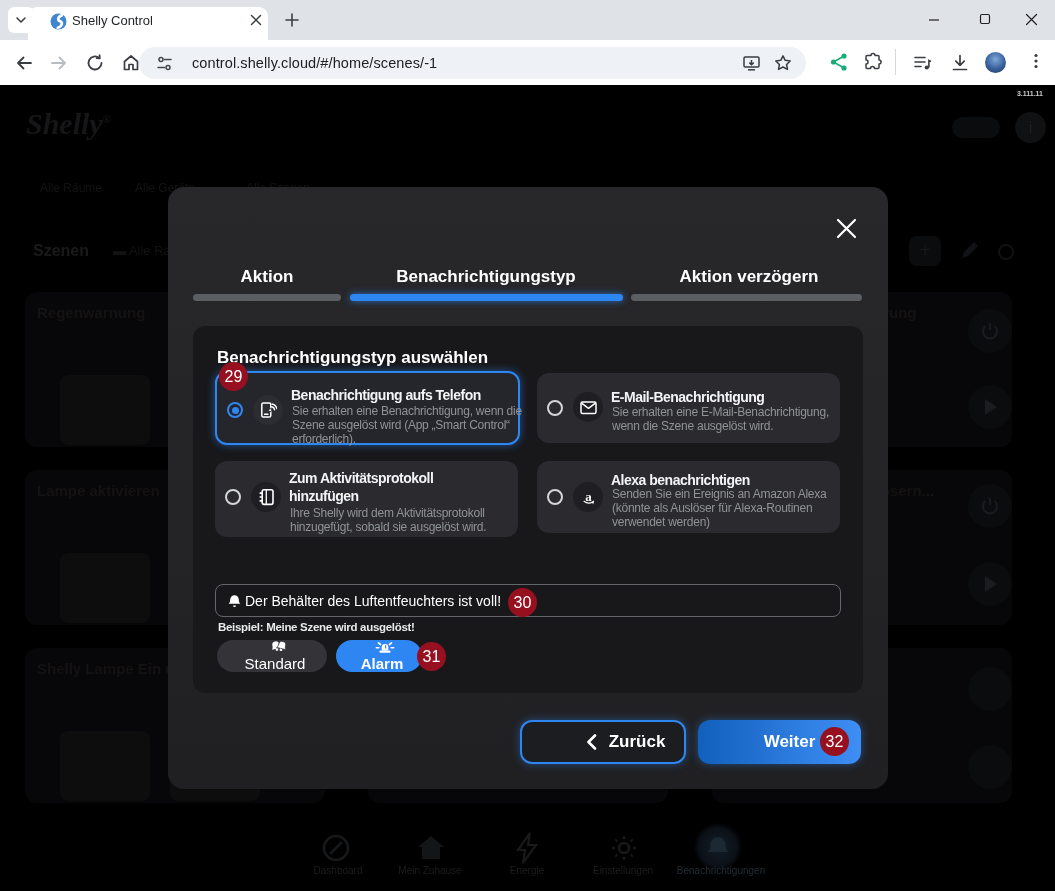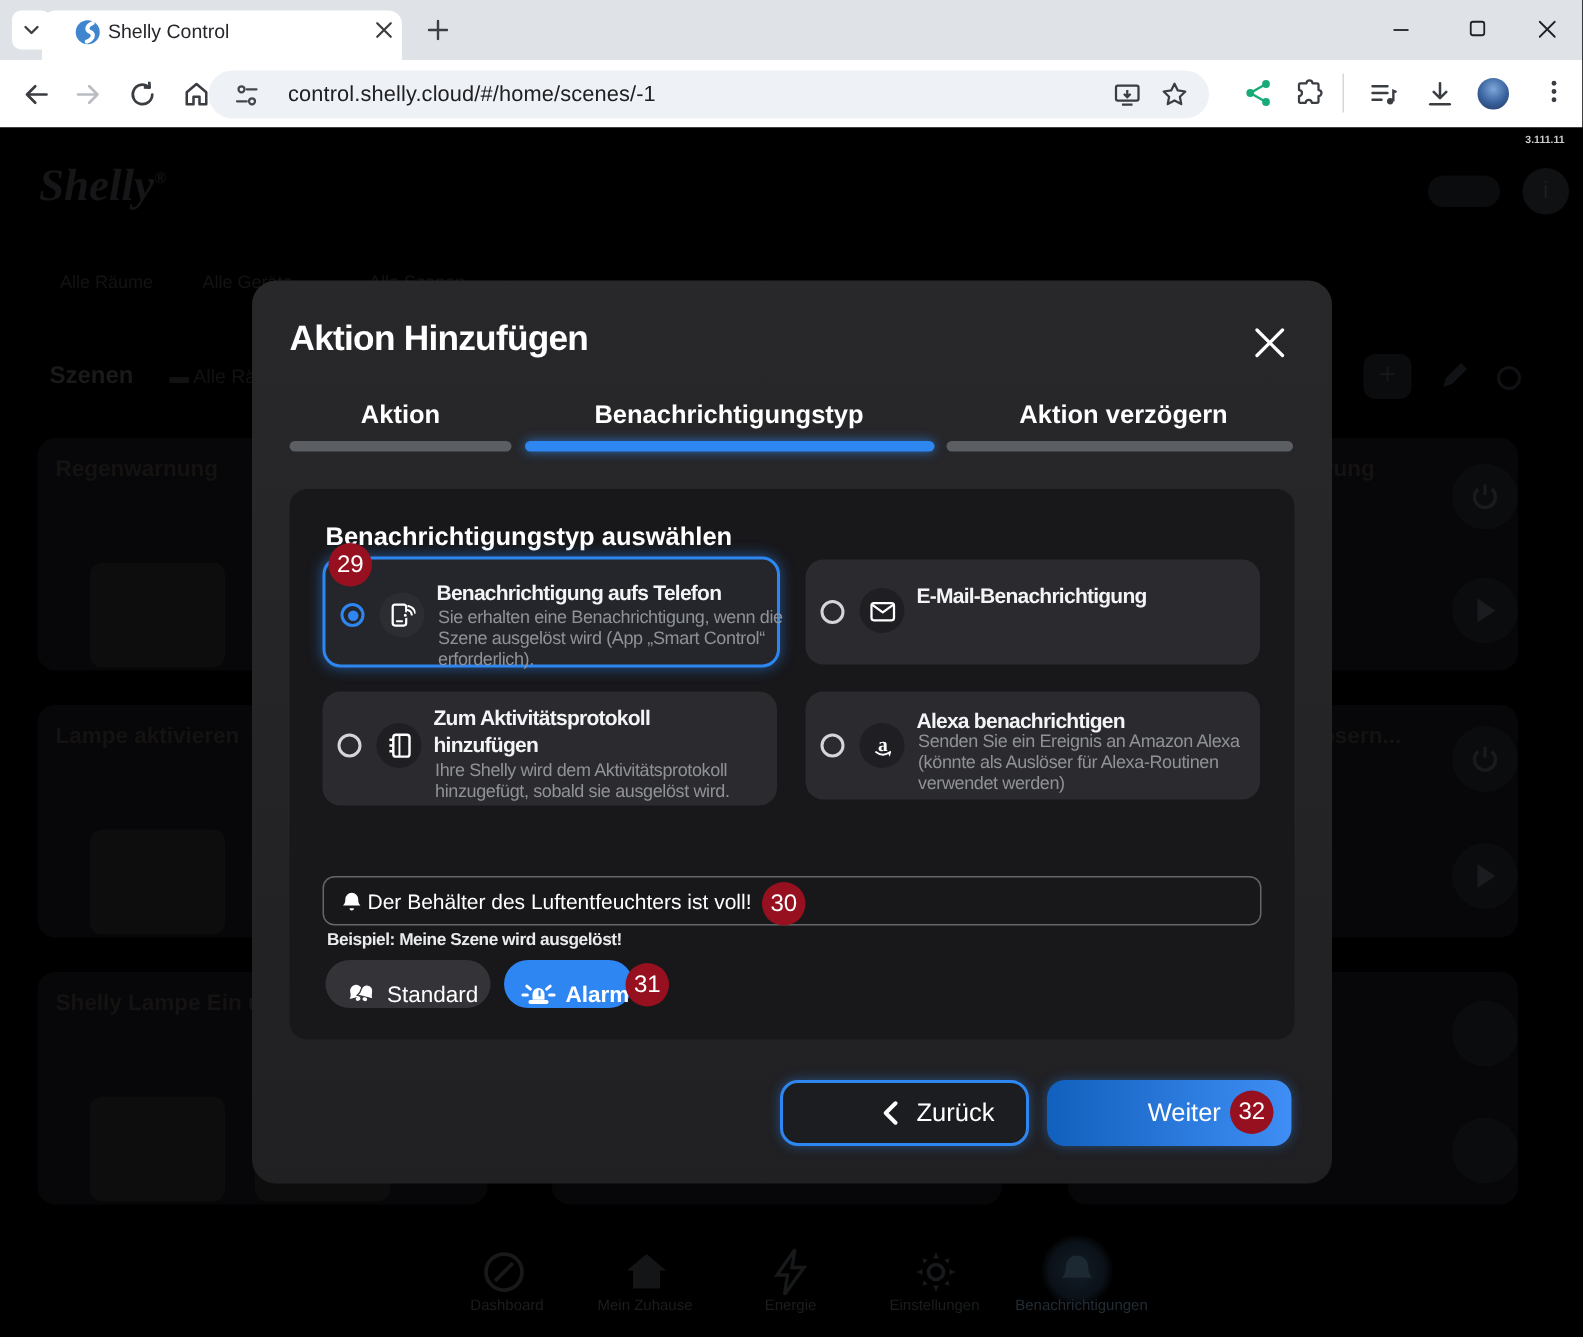--- a/index.html
+++ b/index.html
@@ -39,22 +39,22 @@
 .card.sel { background:#24262b; border:2px solid #2e86f0; box-shadow:0 0 9px rgba(46,134,240,.55); }
 .card.sel .iconc { background:#2b2d33; }
 .radio { position:absolute; left:10px; top:28px; width:16px; height:16px; border:2px solid #d4d6d9; border-radius:50%; }
 .radio.on { border-color:#2e86f0; }
 .radio.on::after { content:""; position:absolute; left:2.5px; top:2.5px; width:7px; height:7px; background:#2e86f0; border-radius:50%; }
 .iconc { position:absolute; left:36px; top:21px; width:30px; height:30px; background:#1f1f23; border-radius:50%; display:flex; align-items:center; justify-content:center; }
 .ctitle { position:absolute; left:74px; font-size:14px; font-weight:bold; color:#f3f4f5; line-height:18px; white-space:nowrap; letter-spacing:-0.5px; }
 .cdesc { position:absolute; left:75px; width:232px; font-size:12px; color:#8f9297; line-height:14.2px; letter-spacing:-0.25px; }
 .badge { position:absolute; width:29px; height:29px; background:#96101f; border-radius:50%; color:#fff; font-size:16px; text-align:center; line-height:29px; z-index:5; }
 .field { position:absolute; left:22px; top:258px; width:626px; height:33px; border:1px solid #63666b; border-radius:8px; }
-.pill { position:absolute; height:32px; border-radius:16px; color:#fff; display:flex; align-items:flex-end; }
-.btn { position:absolute; top:533px; height:44px; border-radius:12px; display:flex; align-items:center; justify-content:center; font-size:17px; font-weight:normal; color:#fff;padding-left:45px; }
+.pill { position:absolute; height:32px; border-radius:16px; color:#fff; display:flex; align-items:center;flex-direction:column; }
+.btn { position:absolute; top:533px; height:44px; border-radius:12px; display:flex; align-items:center; justify-content:center; font-size:17px; font-weight:bold; color:#fff;padding-left:45px; }
 .btn.back { left:352px; width:166px; background:#1c1d20; border:2px solid #2e86f0; box-shadow:0 0 8px rgba(46,134,240,.45); }
 .btn.next { left:530px; width:163px; background:linear-gradient(90deg,#1160bd,#3f8ef5); box-shadow:0 0 8px rgba(46,134,240,.45); }
 </style>
 </head>
 <body>
 
 <div class="tabstrip">
   <div class="tabsearch"></div>
   <svg class="abs" style="left:15px;top:14px" width="12" height="12" viewBox="0 0 12 12">
       <path d="M2 4 L6 8 L10 4" stroke="#3c4043" stroke-width="1.6" fill="none" stroke-linecap="round" stroke-linejoin="round"></path>
@@ -219,21 +219,20 @@
   <svg class="abs" style="left:704px;top:749px" width="28" height="28" viewBox="0 0 28 28">
       <path d="M14 3 a7.5 7.5 0 0 1 7.5 7.5 c0 5 1.8 6.3 2.8 7.4 H3.7 c1 -1.1 2.8 -2.4 2.8 -7.4 A7.5 7.5 0 0 1 14 3 Z" fill="#1c2832"></path>
     </svg>
   <div class="navlbl" style="left:338px;top:780px">Dashboard</div>
   <div class="navlbl" style="left:430px;top:780px">Mein Zuhause</div>
   <div class="navlbl" style="left:527px;top:780px">Energie</div>
   <div class="navlbl" style="left:623px;top:780px">Einstellungen</div>
   <div class="navlbl" style="left:721px;top:780px;color:#232c35">Benachrichtigungen</div>
 
   <div class="modal">
-    <div class="mtitle">Aktion Hinzufügen</div>
     <svg class="abs" style="left:668px;top:31px" width="21" height="21" viewBox="0 0 21 21">
         <path d="M2 2 L19 19 M19 2 L2 19" stroke="#fff" stroke-width="2.2" stroke-linecap="round"></path>
       </svg>
     <div class="tabl" style="left:99px">Aktion</div>
     <div class="tabl" style="left:318px">Benachrichtigungstyp</div>
     <div class="tabl" style="left:581px">Aktion verzögern</div>
     <div class="seg" style="left:25px;width:148px"></div>
     <div class="seg blue" style="left:182px;width:273px"></div>
     <div class="seg" style="left:463px;width:231px"></div>
 
@@ -257,20 +256,21 @@
 
       <div class="card" style="left:344px;top:47px;height:70px;width:303px">
         <div class="radio" style="top:27px"></div>
         <div class="iconc" style="top:19px">
           <svg width="19" height="19" viewBox="0 0 19 19">
               <rect x="2" y="4" width="15" height="11.5" rx="1.6" stroke="#fff" stroke-width="1.5" fill="none"></rect>
               <path d="M2.6 5.2 L9.5 10.3 L16.4 5.2" stroke="#fff" stroke-width="1.5" fill="none" stroke-linejoin="round"></path>
             </svg>
         </div>
         <div class="ctitle" style="top:15px">E-Mail-Benachrichtigung</div>
+        <div class="cdesc" style="top:32px">Sie erhalten eine E-Mail-Benachrichtigung, wenn die Szene ausgelöst wird.</div>
       </div>
 
       <div class="card" style="left:22px;top:135px;height:76px;width:303px">
         <div class="radio" style="top:28px"></div>
         <div class="iconc" style="top:21px">
           <svg width="17" height="18" viewBox="0 0 17 18">
               <rect x="4.2" y="1.8" width="10.8" height="14.6" rx="1.8" stroke="#fff" stroke-width="1.6" fill="none"></rect>
               <path d="M8.3 2 L8.3 16.2" stroke="#fff" stroke-width="1.3"></path>
               <path d="M1.6 5.2 h2.6 M1.6 9 h2.6 M1.6 12.8 h2.6" stroke="#fff" stroke-width="1.7"></path>
             </svg>

